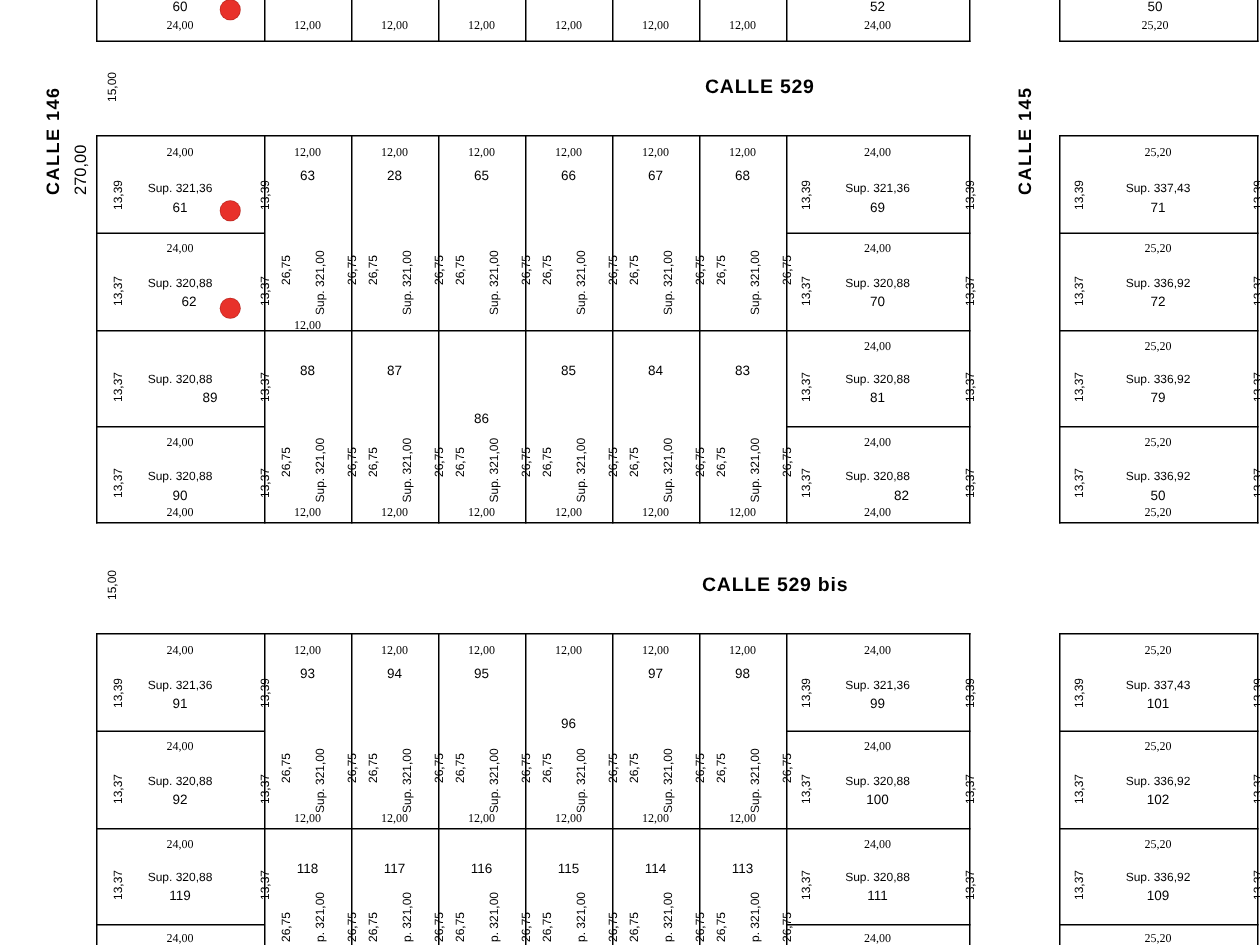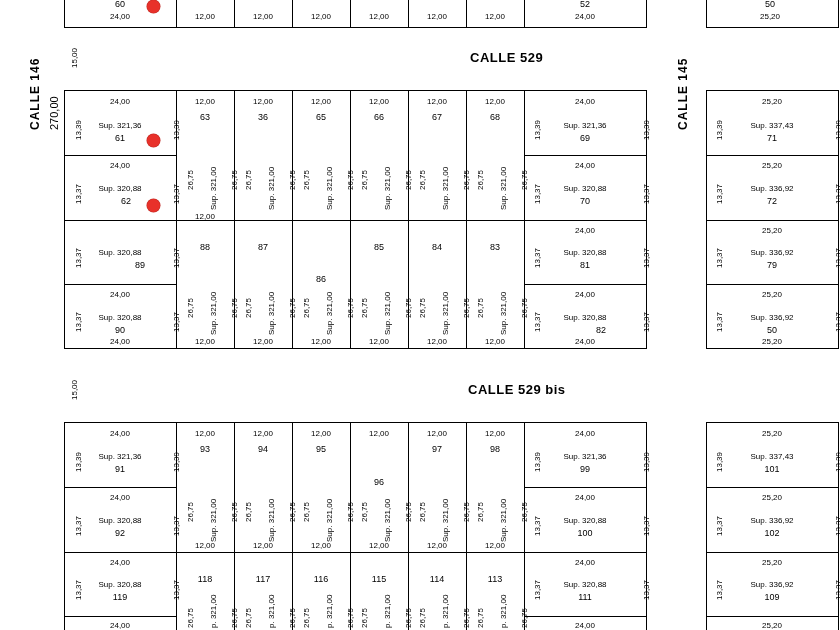--- a/index.html
+++ b/index.html
@@ -30,21 +30,21 @@
   }
   .sidestreet{
     position:absolute;
     font-size:12px;
     font-weight:bold;
     letter-spacing:1px;
     white-space:nowrap;
     transform-origin:0 0;
     transform:rotate(-90deg);
   }
-  .dim{font-size:8px;}
+  .dim{font-size:8px;font-family:Liberation Serif, serif;}
   .sup{font-size:8px;}
   .lotno{font-size:9px;}
 
   .marker{
     position:absolute;
     width:13px;height:13px;
     border-radius:50%;
     background:#e8312a;
     box-shadow:0 0 0 .5px #c02a24;
   }
@@ -138,21 +138,21 @@
   <div class="txt vert" style="left:74px;top:332px;transform:rotate(-90deg);">13,37</div>
   <div class="txt vert" style="left:172px;top:332px;transform:rotate(-90deg);">13,37</div>
 
   <div class="txt c dim" style="left:205px;top:97px;">12,00</div>
   <div class="txt c lotno" style="left:205px;top:113px;">63</div>
   <div class="txt vert" style="left:209px;top:210px;transform:rotate(-90deg);">Sup. 321,00</div>
   <div class="txt vert" style="left:186px;top:190px;transform:rotate(-90deg);">26,75</div>
   <div class="txt vert" style="left:230px;top:190px;transform:rotate(-90deg);">26,75</div>
 
   <div class="txt c dim" style="left:263px;top:97px;">12,00</div>
-  <div class="txt c lotno" style="left:263px;top:113px;">36</div>
+  <div class="txt c lotno" style="left:263px;top:113px;">28</div>
   <div class="txt vert" style="left:267px;top:210px;transform:rotate(-90deg);">Sup. 321,00</div>
   <div class="txt vert" style="left:244px;top:190px;transform:rotate(-90deg);">26,75</div>
   <div class="txt vert" style="left:288px;top:190px;transform:rotate(-90deg);">26,75</div>
 
   <div class="txt c dim" style="left:321px;top:97px;">12,00</div>
   <div class="txt c lotno" style="left:321px;top:113px;">65</div>
   <div class="txt vert" style="left:325px;top:210px;transform:rotate(-90deg);">Sup. 321,00</div>
   <div class="txt vert" style="left:302px;top:190px;transform:rotate(-90deg);">26,75</div>
   <div class="txt vert" style="left:346px;top:190px;transform:rotate(-90deg);">26,75</div>
 

